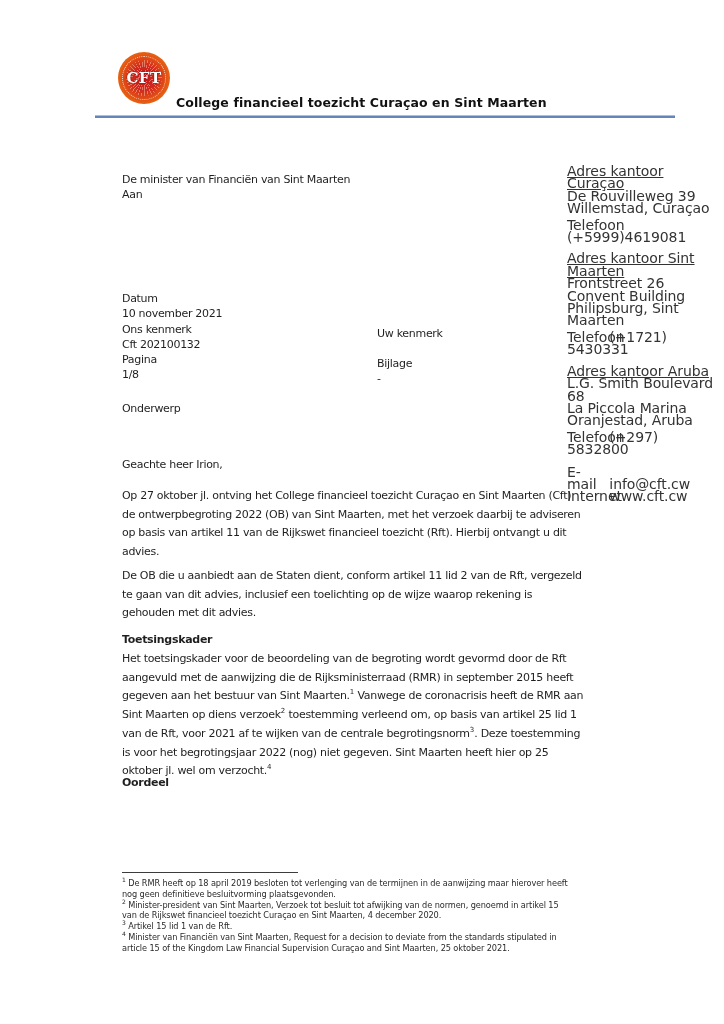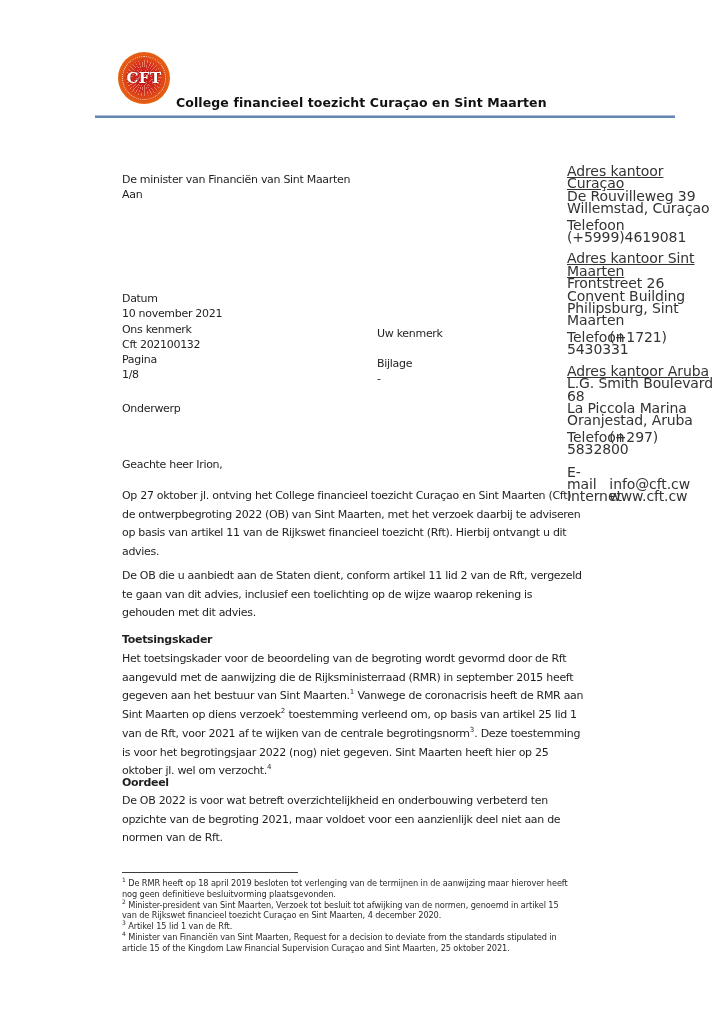--- a/index.html
+++ b/index.html
@@ -185,23 +185,20 @@
   <div class="blk para para3"><span>Het toetsingskader voor de beoordeling van de begroting wordt gevormd door de Rft
 aangevuld met de aanwijzing die de Rijksministerraad (RMR) in september 2015 heeft
 gegeven aan het bestuur van Sint Maarten.</span><sup class="body-sup">1</sup><span> Vanwege de coronacrisis heeft de RMR aan
 Sint Maarten op diens verzoek</span><sup class="body-sup">2</sup><span> toestemming verleend om, op basis van artikel 25 lid 1
 van de Rft, voor 2021 af te wijken van de centrale begrotingsnorm</span><sup class="body-sup">3</sup><span>. Deze toestemming
 is voor het begrotingsjaar 2022 (nog) niet gegeven. Sint Maarten heeft hier op 25
 oktober jl. wel om verzocht.</span><sup class="body-sup">4</sup></div>
 
   <div class="blk sec-heading h2-pos">Oordeel</div>
 
-  <div class="blk para para4">De OB 2022 is voor wat betreft overzichtelijkheid en onderbouwing verbeterd ten
-opzichte van de begroting 2021, maar voldoet voor een aanzienlijk deel niet aan de
-normen van de Rft.</div>
 
   <div class="fn-rule"></div>
   <div class="footnotes">
     <div class="footnote"><sup class="fn-sup">1</sup><span class="footnote"> De RMR heeft op 18 april 2019 besloten tot verlenging van de termijnen in de aanwijzing maar hierover heeft
 nog geen definitieve besluitvorming plaatsgevonden.</span></div>
     <div class="footnote"><sup class="fn-sup">2</sup><span class="footnote"> Minister-president van Sint Maarten, Verzoek tot besluit tot afwijking van de normen, genoemd in artikel 15
 van de Rijkswet financieel toezicht Curaçao en Sint Maarten, 4 december 2020.</span></div>
     <div class="footnote"><sup class="fn-sup">3</sup><span class="footnote"> Artikel 15 lid 1 van de Rft.</span></div>
     <div class="footnote"><sup class="fn-sup">4</sup><span class="footnote"> Minister van Financiën van Sint Maarten, Request for a decision to deviate from the standards stipulated in
 article 15 of the Kingdom Law Financial Supervision Curaçao and Sint Maarten, 25 oktober 2021.</span></div>

